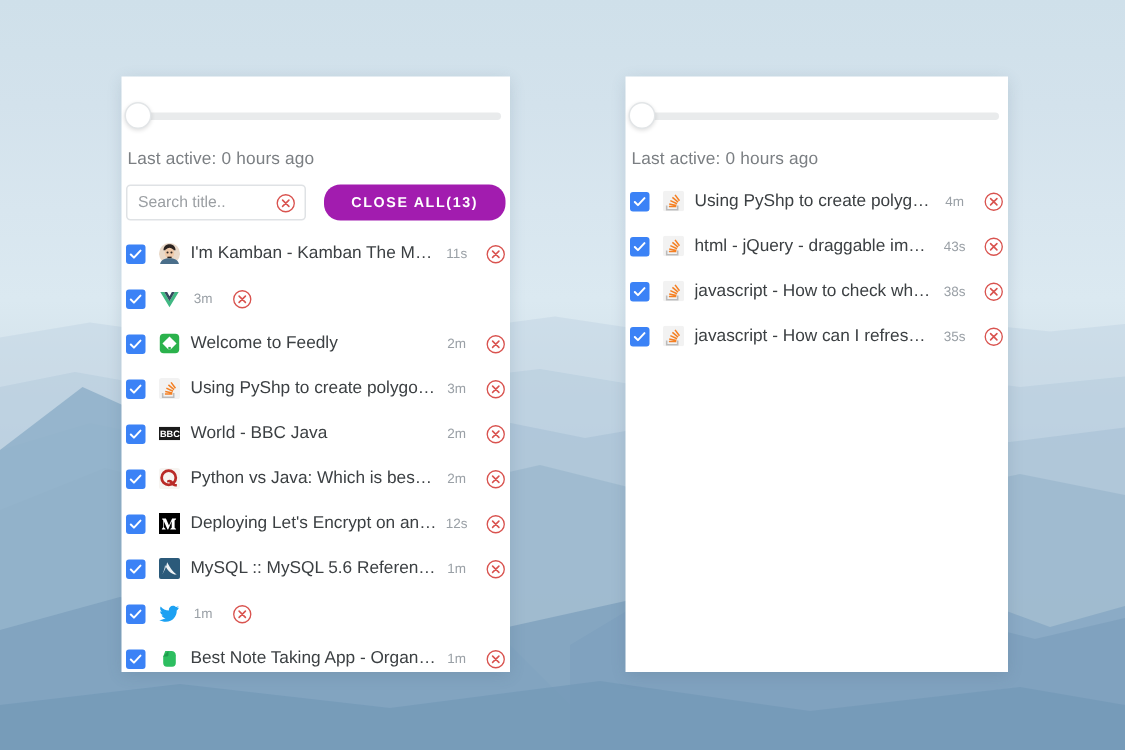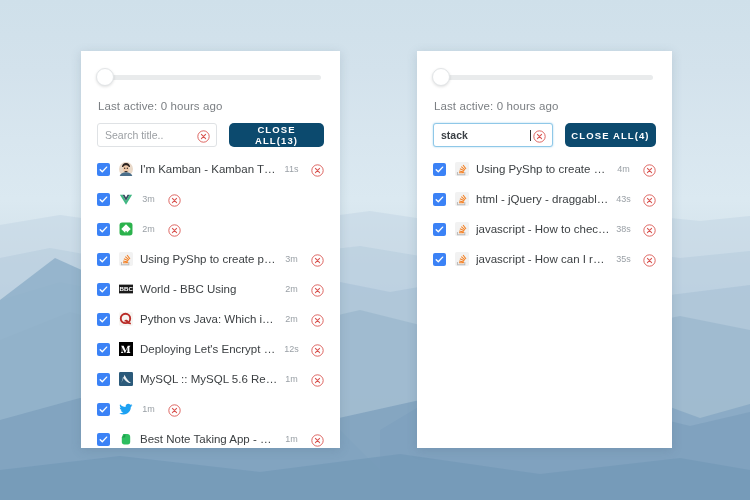--- a/index.html
+++ b/index.html
@@ -44,21 +44,21 @@
     position: absolute;
     background: #ffffff;
     box-shadow: 0 2px 10px rgba(60, 90, 110, 0.18);
     overflow: hidden;
     box-sizing: border-box;
   }
   #panel-left  { left: 81px;  top: 51px; width: 259px; height: 397px; }
   #panel-right { left: 417px; top: 51px; width: 255px; height: 397px; }
 
   .panel-inner {
-    padding: 0 15px;
+    padding: 0 2px;
     box-sizing: border-box;
     height: 100%;
     display: flex;
     flex-direction: column;
   }
 
   
   .slider-row {
     height: 28px;
     display: flex;
@@ -147,22 +147,22 @@
   .clear-icon {
     width: 13px;
     height: 13px;
     margin-right: 6px;
     flex: 0 0 13px;
   }
   .btn-close-all {
     flex: 1;
     height: 24px;
     border: none;
-    border-radius: 5px;
-    background: #0c4a6e;
+    border-radius: 11px;
+    background: #a21caf;
     color: #ffffff;
     font-size: 9.5px;
     font-weight: bold;
     letter-spacing: 1.1px;
     font-family: "Liberation Sans", sans-serif;
     cursor: pointer;
     display: flex;
     align-items: center;
     justify-content: center;
   }
@@ -320,20 +320,21 @@
               <path d="M1.6,6.2 L4.4,9 L10.2,2.8" fill="none" stroke="#ffffff" stroke-width="1.8" stroke-linecap="round" stroke-linejoin="round"></path>
             </svg>
           </span>
           <span class="favicon">
             <svg viewBox="0 0 16 16" width="14" height="14">
               <rect x="0.6" y="0.6" width="14.8" height="14.8" rx="3" fill="#2bb24c"></rect>
               <path d="M8,2.6 L13.4,8 L8.8,12.6 L7.2,12.6 L2.6,8 Z" fill="#ffffff"></path>
               <rect x="7.1" y="10.6" width="1.9" height="2" fill="#2bb24c"></rect>
             </svg>
           </span>
+          <span class="tab-title">Welcome to Feedly</span>
           <span class="tab-time">2m</span>
           <span class="row-close"><svg viewBox="0 0 16 16" width="13" height="13">
               <circle cx="8" cy="8" r="7" fill="none" stroke="#d9534f" stroke-width="1.1"></circle>
               <path d="M5.4,5.4 L10.6,10.6 M10.6,5.4 L5.4,10.6" stroke="#d9534f" stroke-width="1.3" stroke-linecap="round"></path>
             </svg></span>
         </div>
         <div class="tab-row">
           <span class="chk">
             <svg viewBox="0 0 12 12" width="9" height="9">
               <path d="M1.6,6.2 L4.4,9 L10.2,2.8" fill="none" stroke="#ffffff" stroke-width="1.8" stroke-linecap="round" stroke-linejoin="round"></path>
@@ -360,21 +361,21 @@
             </svg>
           </span>
           <span class="favicon">
             <svg viewBox="0 0 16 16" width="14" height="14">
               <rect x="0" y="3" width="16" height="10" fill="#1a1a1a"></rect>
               <g fill="#ffffff" font-family="Liberation Sans, sans-serif" font-size="7" font-weight="bold">
                 <text x="0.7" y="10.6">BBC</text>
               </g>
             </svg>
           </span>
-          <span class="tab-title">World - BBC Using</span>
+          <span class="tab-title">World - BBC Java</span>
           <span class="tab-time">2m</span>
           <span class="row-close"><svg viewBox="0 0 16 16" width="13" height="13">
               <circle cx="8" cy="8" r="7" fill="none" stroke="#d9534f" stroke-width="1.1"></circle>
               <path d="M5.4,5.4 L10.6,10.6 M10.6,5.4 L5.4,10.6" stroke="#d9534f" stroke-width="1.3" stroke-linecap="round"></path>
             </svg></span>
         </div>
         <div class="tab-row">
           <span class="chk">
             <svg viewBox="0 0 12 12" width="9" height="9">
               <path d="M1.6,6.2 L4.4,9 L10.2,2.8" fill="none" stroke="#ffffff" stroke-width="1.8" stroke-linecap="round" stroke-linejoin="round"></path>
@@ -477,33 +478,20 @@
 
     <div class="slider-row">
       <div class="slider">
         <div class="slider-track"></div>
         <div class="slider-handle"></div>
       </div>
     </div>
 
     <div class="last-active">Last active: 0 hours ago</div>
 
-    <div class="controls">
-      <div class="search-box focused">
-        <span class="search-value" title="Search title..">stack</span>
-        <span class="caret"></span>
-        <span class="clear-icon">
-          <svg viewBox="0 0 16 16" width="13" height="13">
-            <circle cx="8" cy="8" r="7" fill="none" stroke="#d9534f" stroke-width="1.1"></circle>
-            <path d="M5.4,5.4 L10.6,10.6 M10.6,5.4 L5.4,10.6" stroke="#d9534f" stroke-width="1.3" stroke-linecap="round"></path>
-          </svg>
-        </span>
-      </div>
-      <button class="btn-close-all">CLOSE ALL(4)</button>
-    </div>
 
     <div class="tab-list" id="list-right">
         <div class="tab-row">
           <span class="chk">
             <svg viewBox="0 0 12 12" width="9" height="9">
               <path d="M1.6,6.2 L4.4,9 L10.2,2.8" fill="none" stroke="#ffffff" stroke-width="1.8" stroke-linecap="round" stroke-linejoin="round"></path>
             </svg>
           </span>
           <span class="favicon">
             <svg viewBox="0 0 16 16" width="14" height="14">

